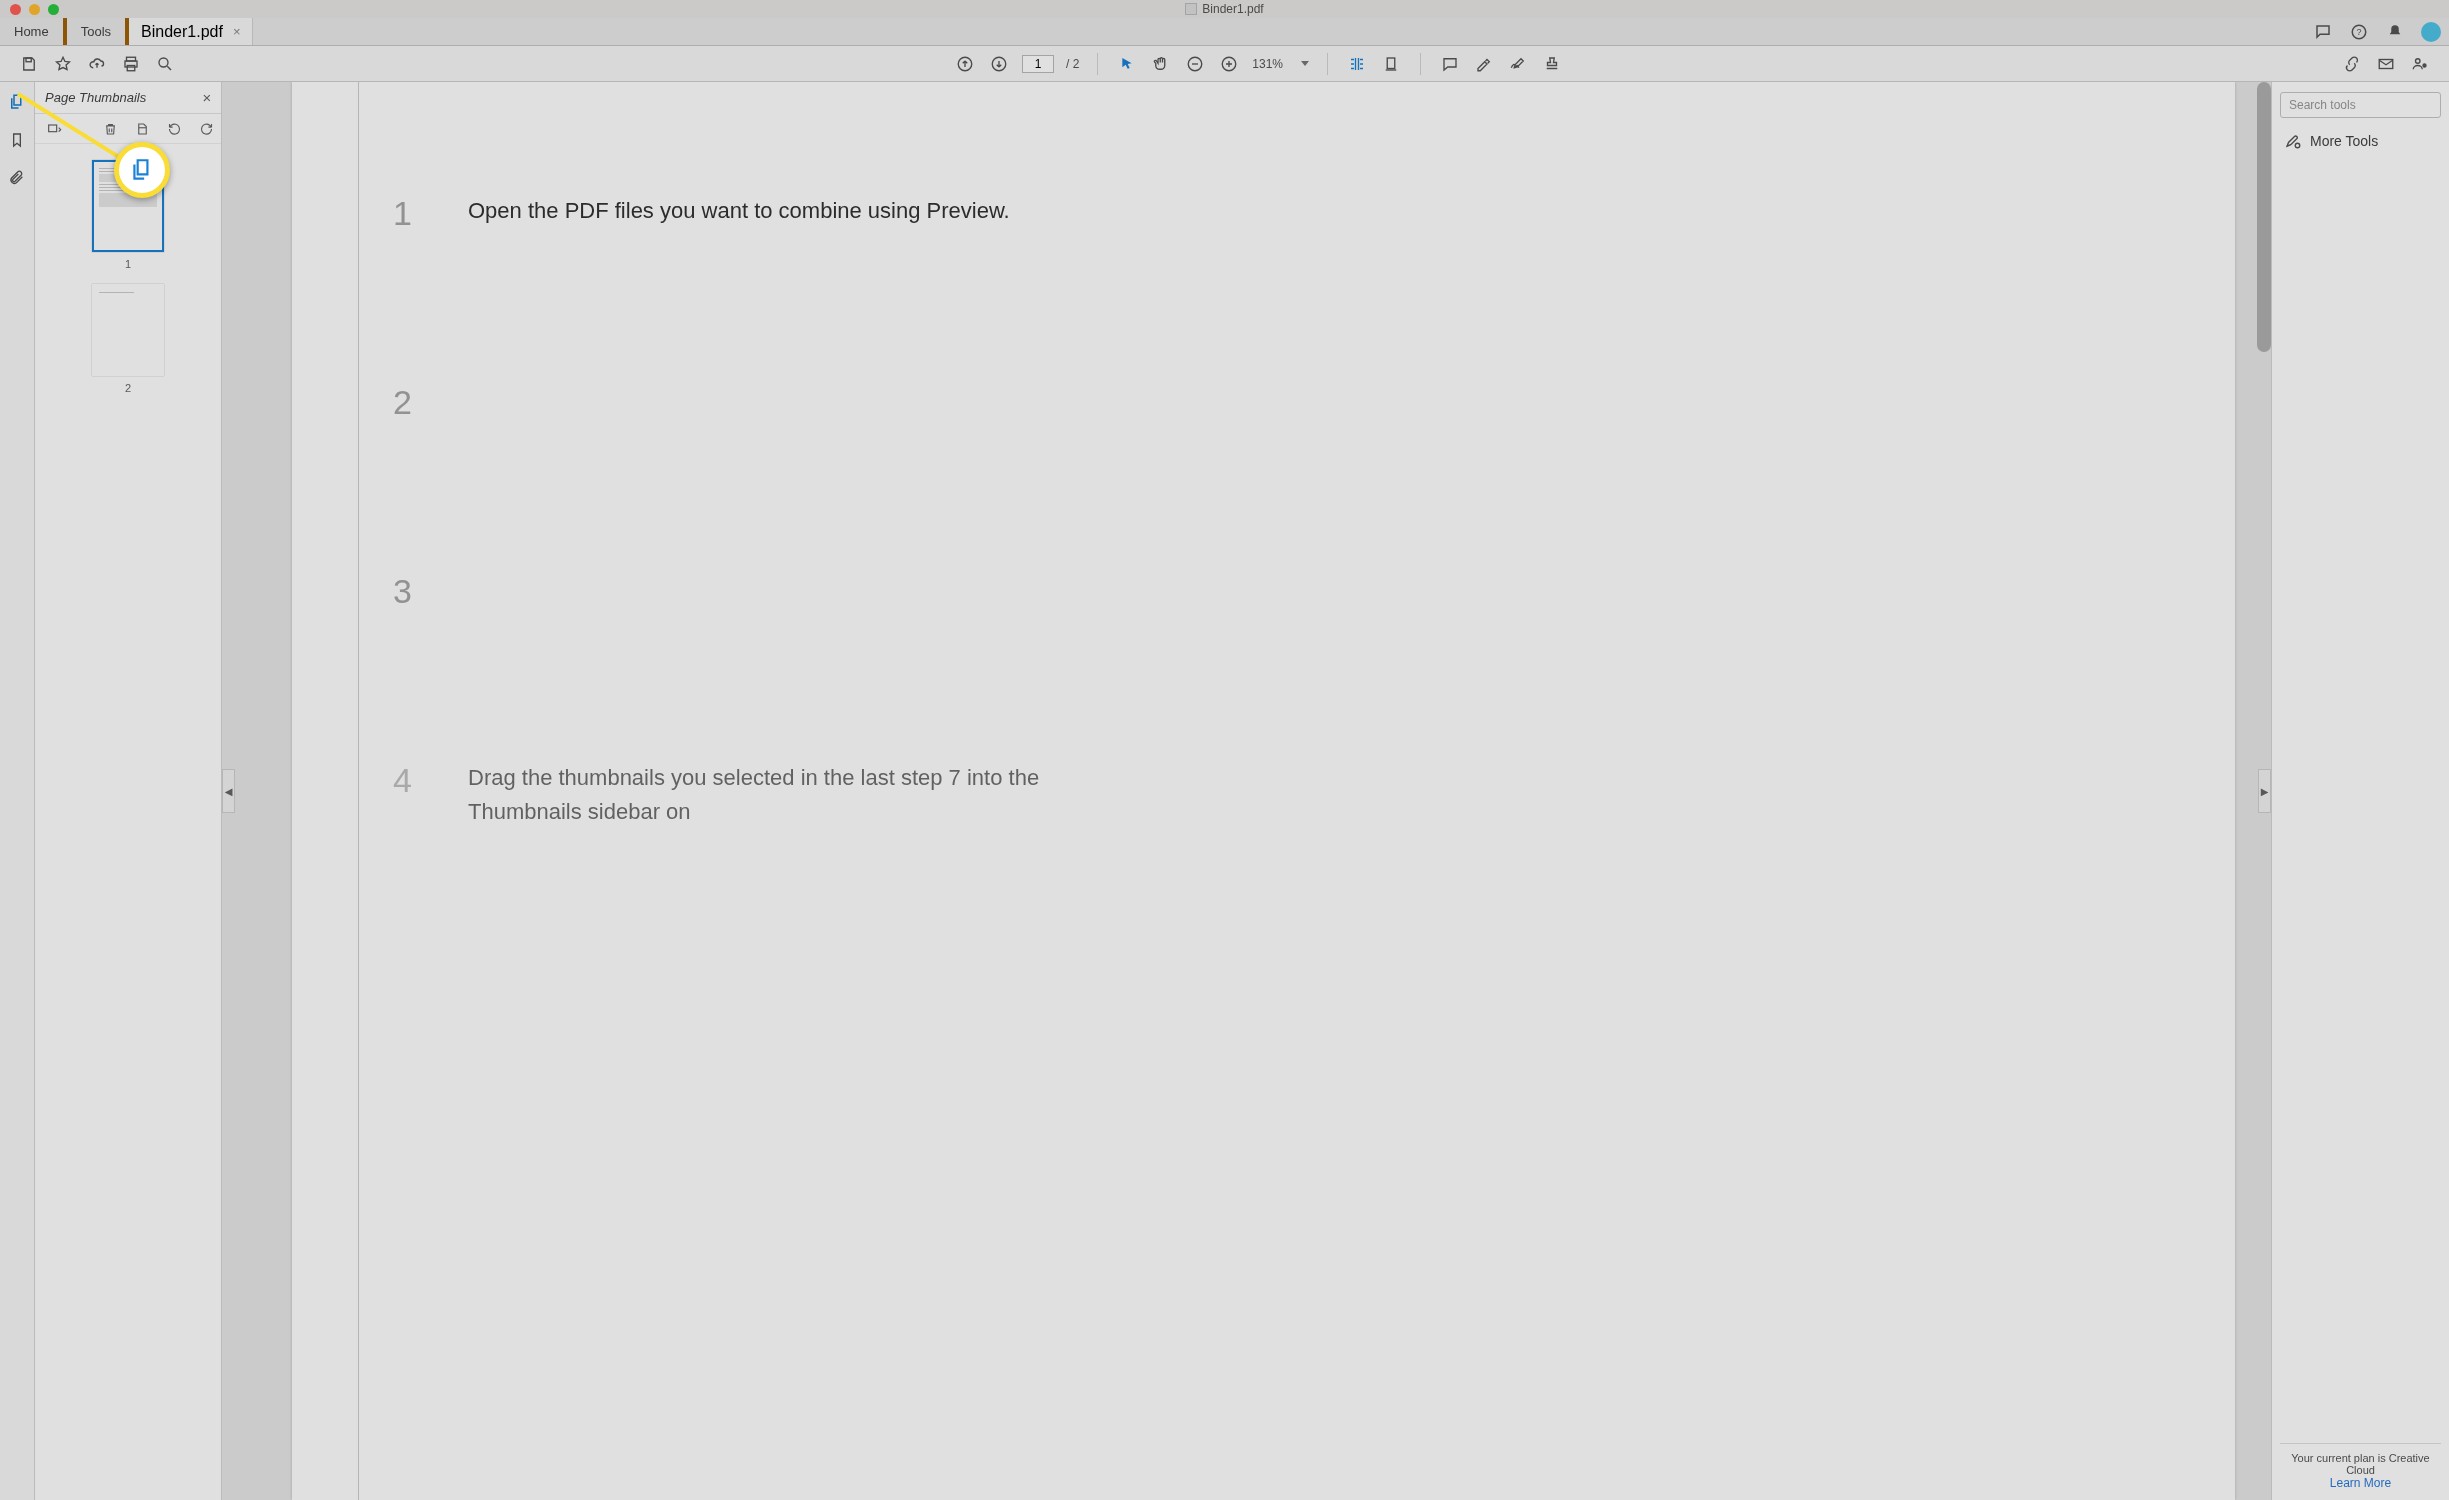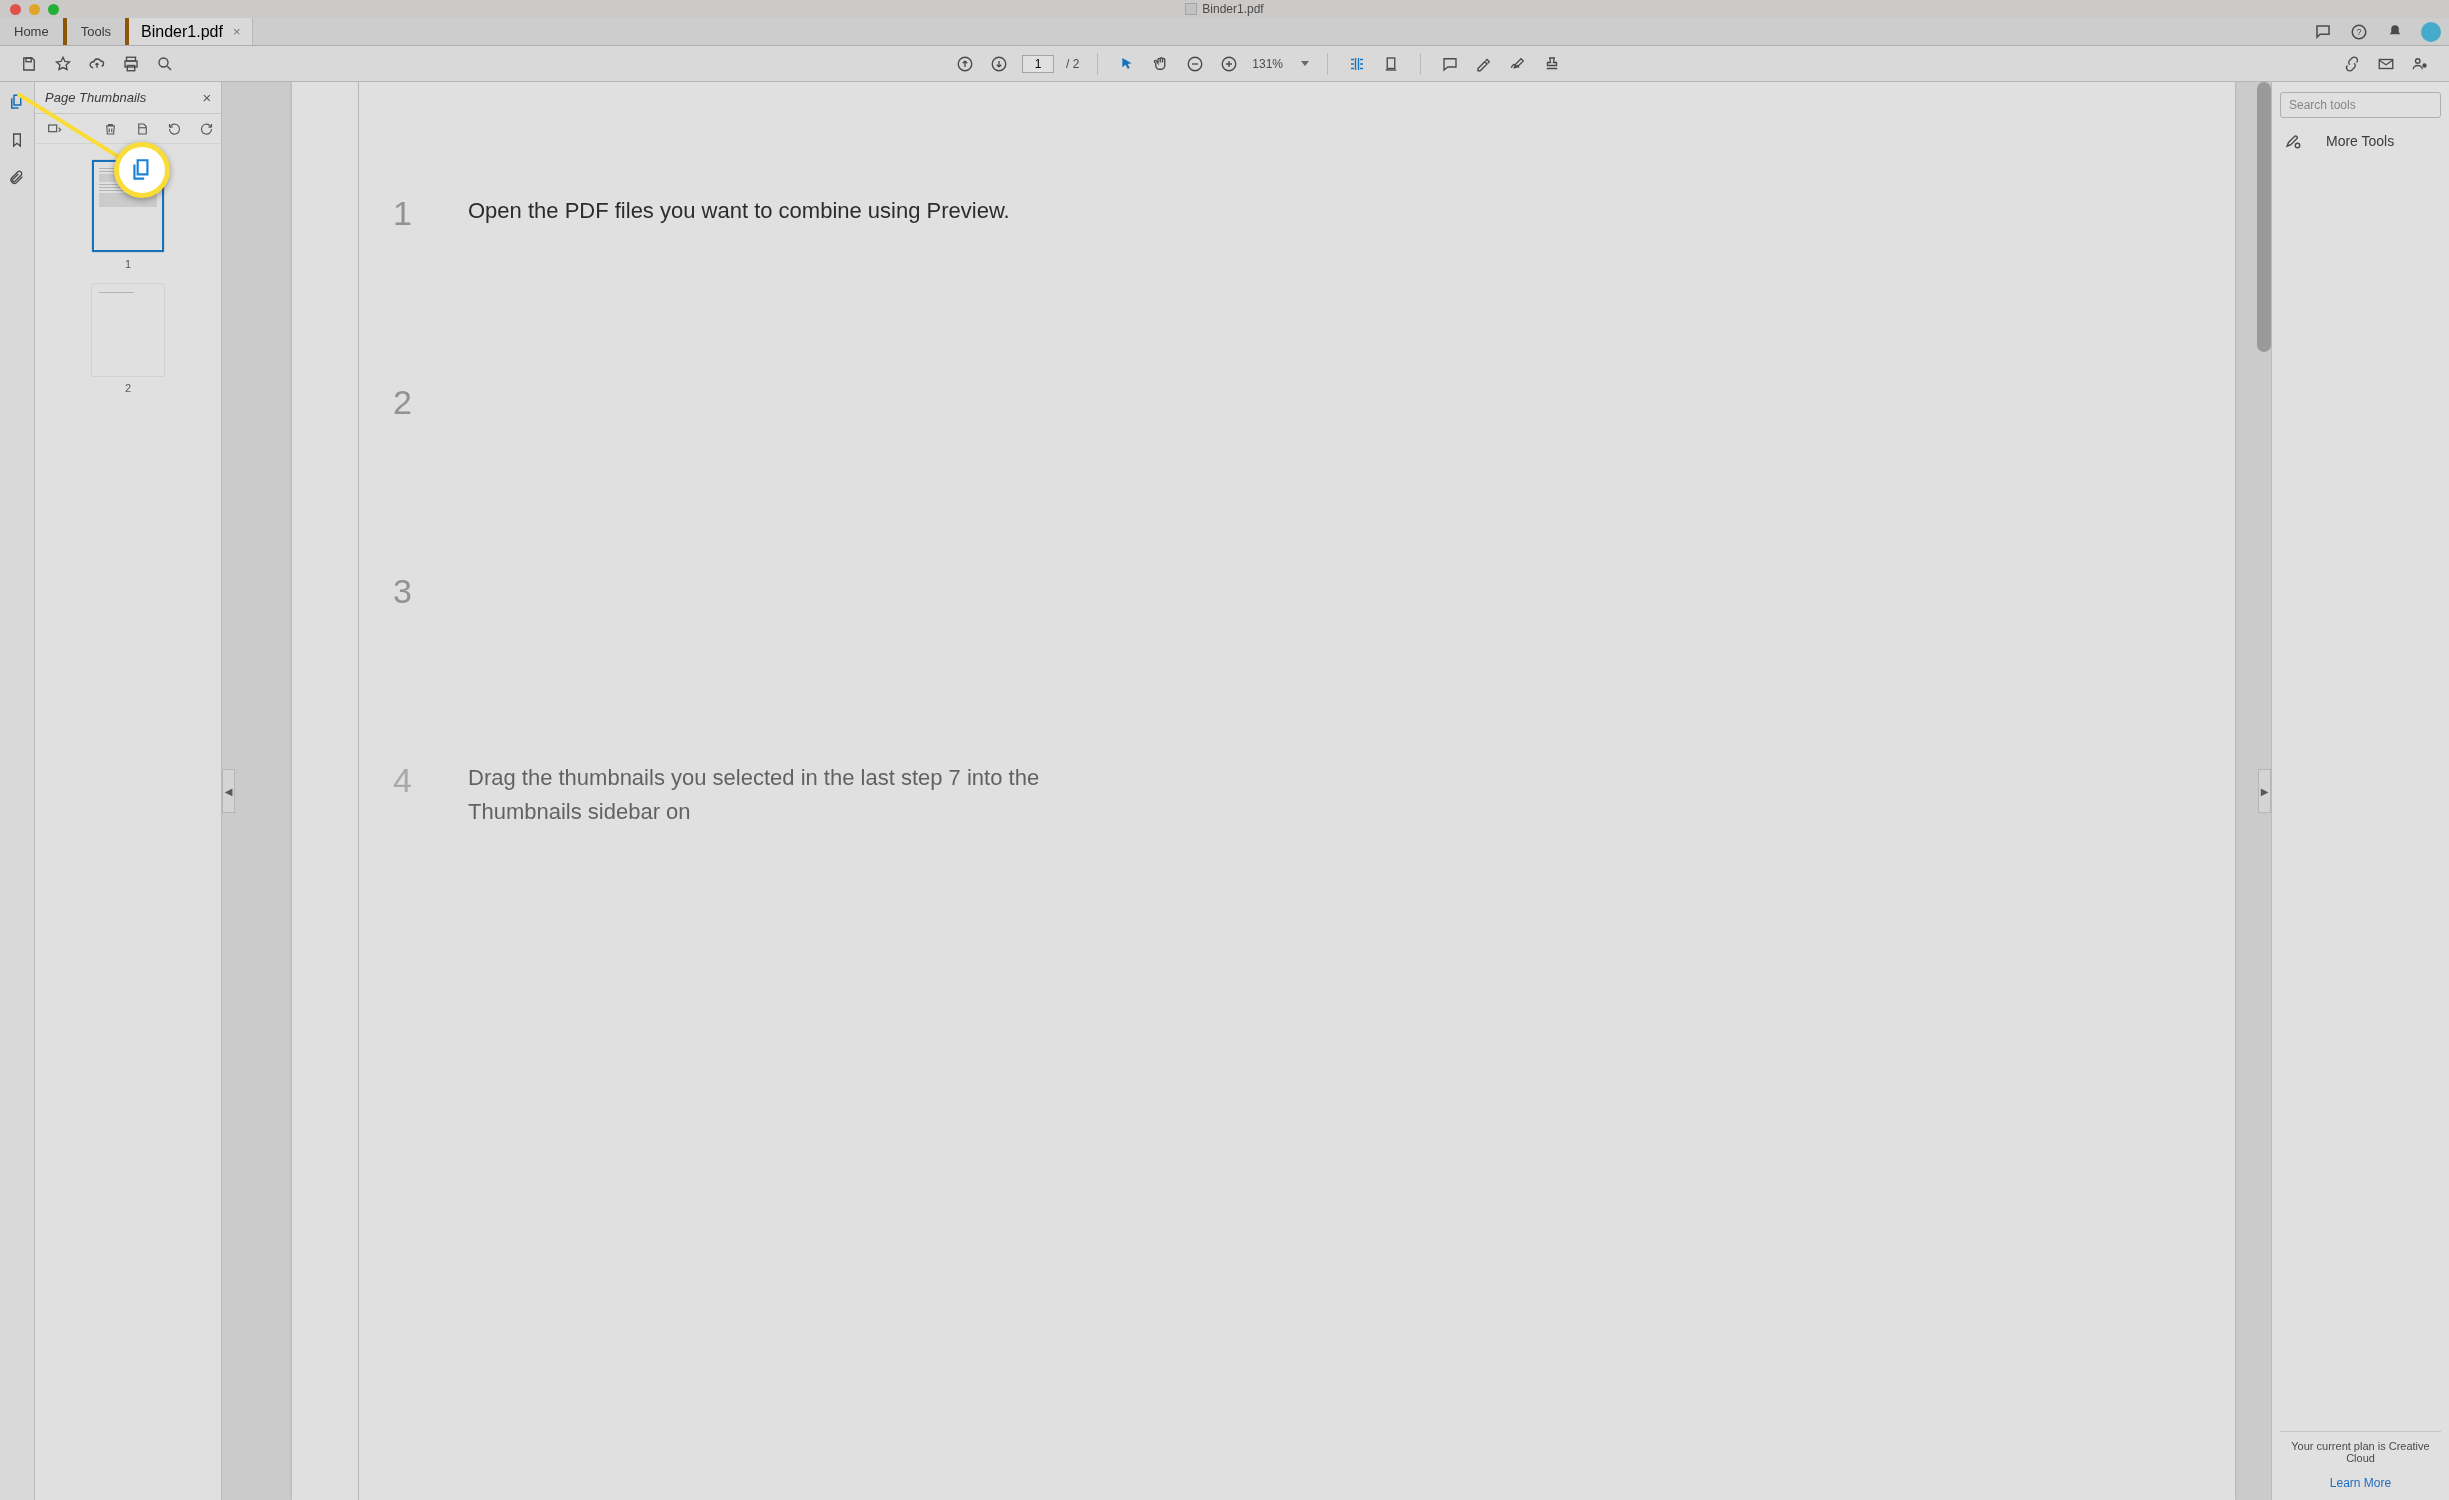--- a/index.html
+++ b/index.html
@@ -58,26 +58,26 @@
 .steps{position:absolute;left:94px;top:112px;right:120px;display:flex;flex-direction:column;gap:150px;}
 .step{display:flex;gap:56px;align-items:flex-start;}
 .step-num{font-size:34px;color:#a7a7a7;font-weight:300;width:26px;text-align:right;}
 .step-text{font-size:22px;color:#333;line-height:1.55;max-width:680px;}
 .step-text b{font-weight:600;}
 .collapse-l,.collapse-r{position:absolute;top:50%;transform:translateY(-50%);width:13px;height:44px;background:#f2f2f2;border:1px solid #d0d0d0;display:flex;align-items:center;justify-content:center;font-size:10px;color:#666;cursor:pointer;}
 .collapse-l{left:0;} .collapse-r{right:0;}
 
 .rightpanel{width:178px;background:#fff;border-left:1px solid #d5d5d5;display:flex;flex-direction:column;padding:10px 8px;}
 .search{height:26px;border:1px solid #c7c7c7;border-radius:3px;font-size:12px;color:#999;display:flex;align-items:center;padding:0 8px;}
-.more-tools{display:flex;align-items:center;gap:24px;padding:14px 4px;font-size:14px;color:#444;cursor:pointer;}
+.more-tools{display:flex;align-items:center;gap:8px;padding:14px 4px;font-size:14px;color:#444;cursor:pointer;}
 .more-tools .mi{width:18px;height:18px;color:#555;}
 .rp-spacer{flex:1;}
 .rp-divider{height:1px;background:#e0e0e0;margin:8px 0;}
 .plan{font-size:11px;color:#555;text-align:center;}
-.learn{font-size:12px;color:#2a7bdb;text-align:center;margin-top:12px;cursor:pointer;}
+.learn{font-size:12px;color:#2a7bdb;text-align:center;cursor:pointer;}
 
 .callout{position:absolute;width:56px;height:56px;border-radius:50%;background:#fff;border:5px solid #f9dc35;box-shadow:0 2px 6px rgba(0,0,0,.35);display:flex;align-items:center;justify-content:center;z-index:50;}
 .callout svg{color:#1a82d6;}
 .callout-line{position:absolute;width:130px;height:4px;background:#f9dc35;transform-origin:left center;z-index:49;}
 </style>
 </head>
 <body>
 
 <div class="titlebar">
   <div class="traffic">

